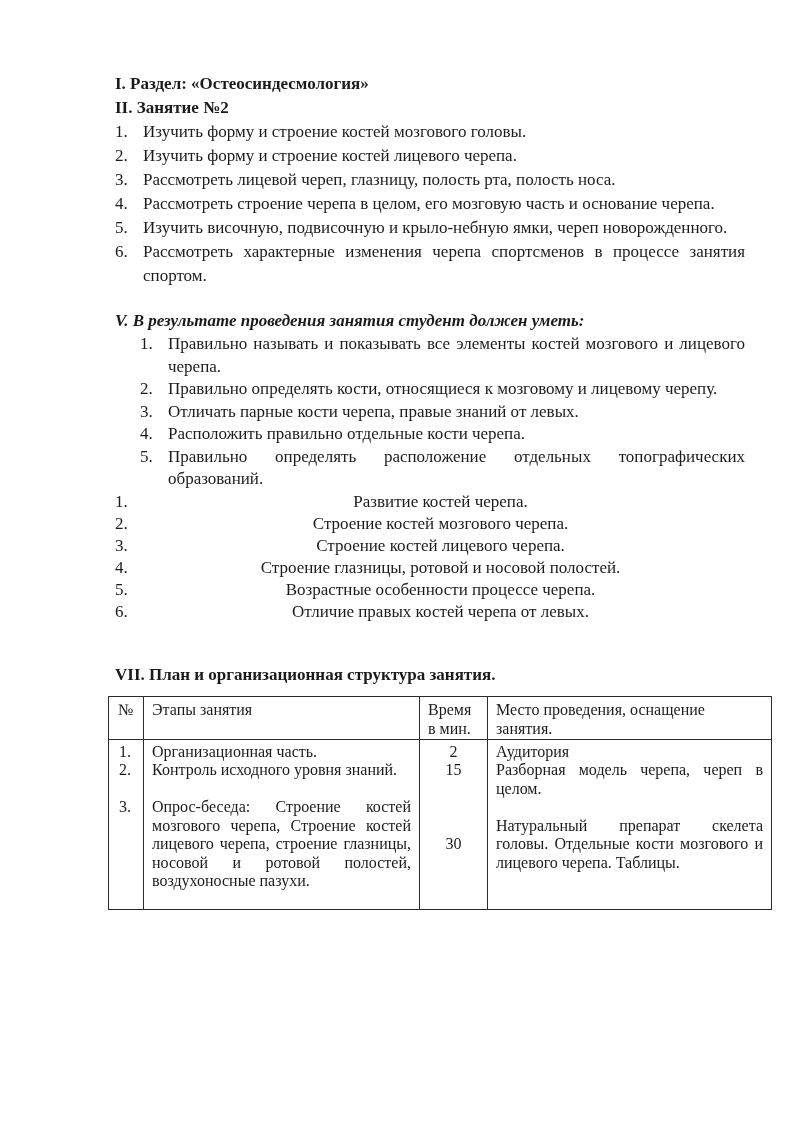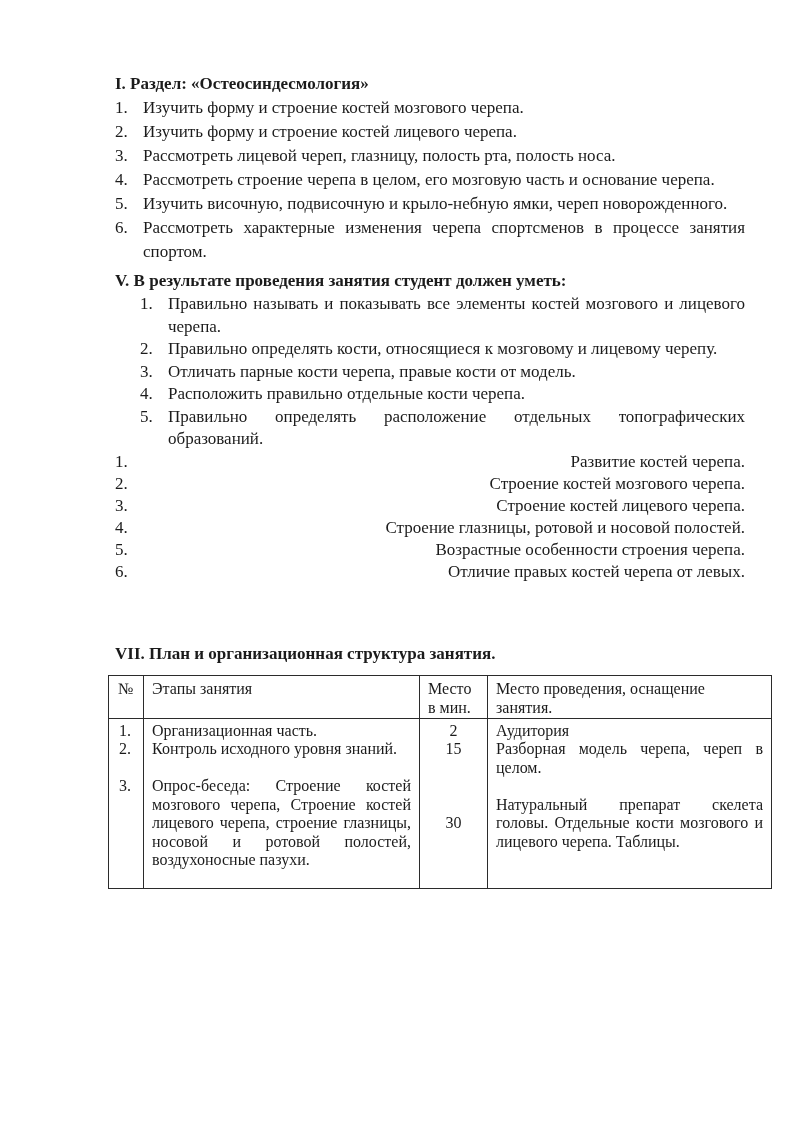--- a/index.html
+++ b/index.html
@@ -17,25 +17,25 @@
   .line{line-height:24px;}
 
   .list-iv{line-height:24px;}
   .list-v{line-height:22.5px;margin-left:25px;}
   .list-vi{line-height:22px;}
 
   .li{display:flex;}
   .li .num{flex:0 0 28px;}
   .li .txt{flex:1 1 auto;text-align:justify;}
   .list-vi .num{flex:0 0 21px;}
-  .list-vi .txt{text-align:right;}
-
-  .head-v{margin-top:5px;}
+  .list-vi .txt{text-align:center;}
+
+  .head-v{margin-top:21px;font-style:italic;}
   .head-vi{margin-top:13px;}
-  .head-vii{margin-top:59px;}
+  .head-vii{margin-top:40px;}
 
   table.plan{
     border-collapse:collapse;
     table-layout:fixed;
     width:663px;
     margin:9px 0 0 -7px;
     font-size:16px;
   }
   .plan th,.plan td{
     border:1.5px solid #2b2b2b;
@@ -64,25 +64,26 @@
   .sp1{height:18.5px;}
   .sp3{height:55.5px;}
 </style>
 </head>
 <body>
 
 <div class="page">
   <div class="content">
 
     <div class="h line">I. Раздел: «Остеосиндесмология»</div>
+    <div class="h line">II. Занятие №2</div>
 
     <div class="list-iv">
       <div class="li">
         <span class="num">1.</span>
-        <span class="txt">Изучить форму и строение костей мозгового черепа.</span>
+        <span class="txt">Изучить форму и строение костей мозгового головы.</span>
       </div>
       <div class="li">
         <span class="num">2.</span>
         <span class="txt">Изучить форму и строение костей лицевого черепа.</span>
       </div>
       <div class="li">
         <span class="num">3.</span>
         <span class="txt">Рассмотреть лицевой череп, глазницу, полость рта, полость носа.</span>
       </div>
       <div class="li">
@@ -105,21 +106,21 @@
       <div class="li">
         <span class="num">1.</span>
         <span class="txt">Правильно называть и показывать все элементы костей мозгового и лицевого черепа.</span>
       </div>
       <div class="li">
         <span class="num">2.</span>
         <span class="txt">Правильно определять кости, относящиеся к мозговому и лицевому черепу.</span>
       </div>
       <div class="li">
         <span class="num">3.</span>
-        <span class="txt">Отличать парные кости черепа, правые кости от модель.</span>
+        <span class="txt">Отличать парные кости черепа, правые знаний от левых.</span>
       </div>
       <div class="li">
         <span class="num">4.</span>
         <span class="txt">Расположить правильно отдельные кости черепа.</span>
       </div>
       <div class="li">
         <span class="num">5.</span>
         <span class="txt">Правильно определять расположение отдельных топографических образований.</span>
       </div>
     </div>
@@ -137,36 +138,36 @@
       <div class="li">
         <span class="num">3.</span>
         <span class="txt">Строение костей лицевого черепа.</span>
       </div>
       <div class="li">
         <span class="num">4.</span>
         <span class="txt">Строение глазницы, ротовой и носовой полостей.</span>
       </div>
       <div class="li">
         <span class="num">5.</span>
-        <span class="txt">Возрастные особенности строения черепа.</span>
+        <span class="txt">Возрастные особенности процессе черепа.</span>
       </div>
       <div class="li">
         <span class="num">6.</span>
         <span class="txt">Отличие правых костей черепа от левых.</span>
       </div>
     </div>
 
     <div class="h line head-vii">VII. План и организационная структура занятия.</div>
 
     <table class="plan">
       <thead>
         <tr>
           <th class="c-no">№</th>
           <th class="c-st">Этапы занятия</th>
-          <th class="c-tm">Место в мин.</th>
+          <th class="c-tm">Время в мин.</th>
           <th class="c-pl jst">Место проведения, оснащение занятия.</th>
         </tr>
       </thead>
       <tbody>
         <tr>
           <td class="c-no">
             <div>1.</div>
             <div>2.</div>
             <div class="sp1"></div>
             <div>3.</div>

